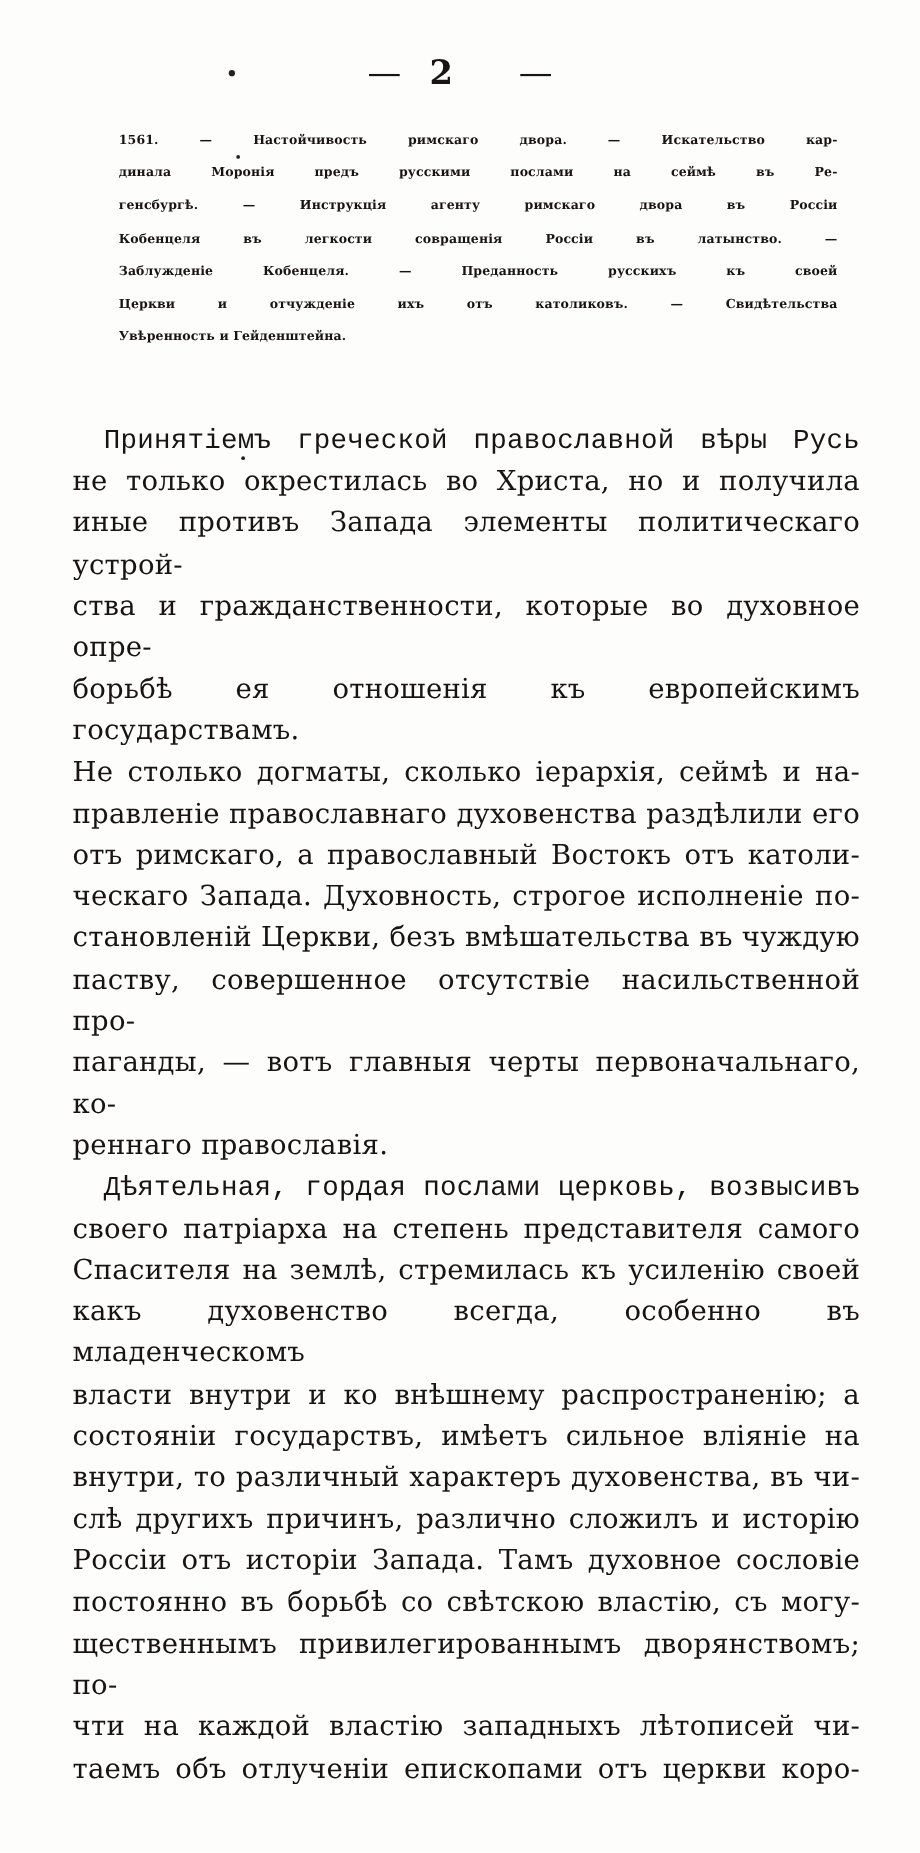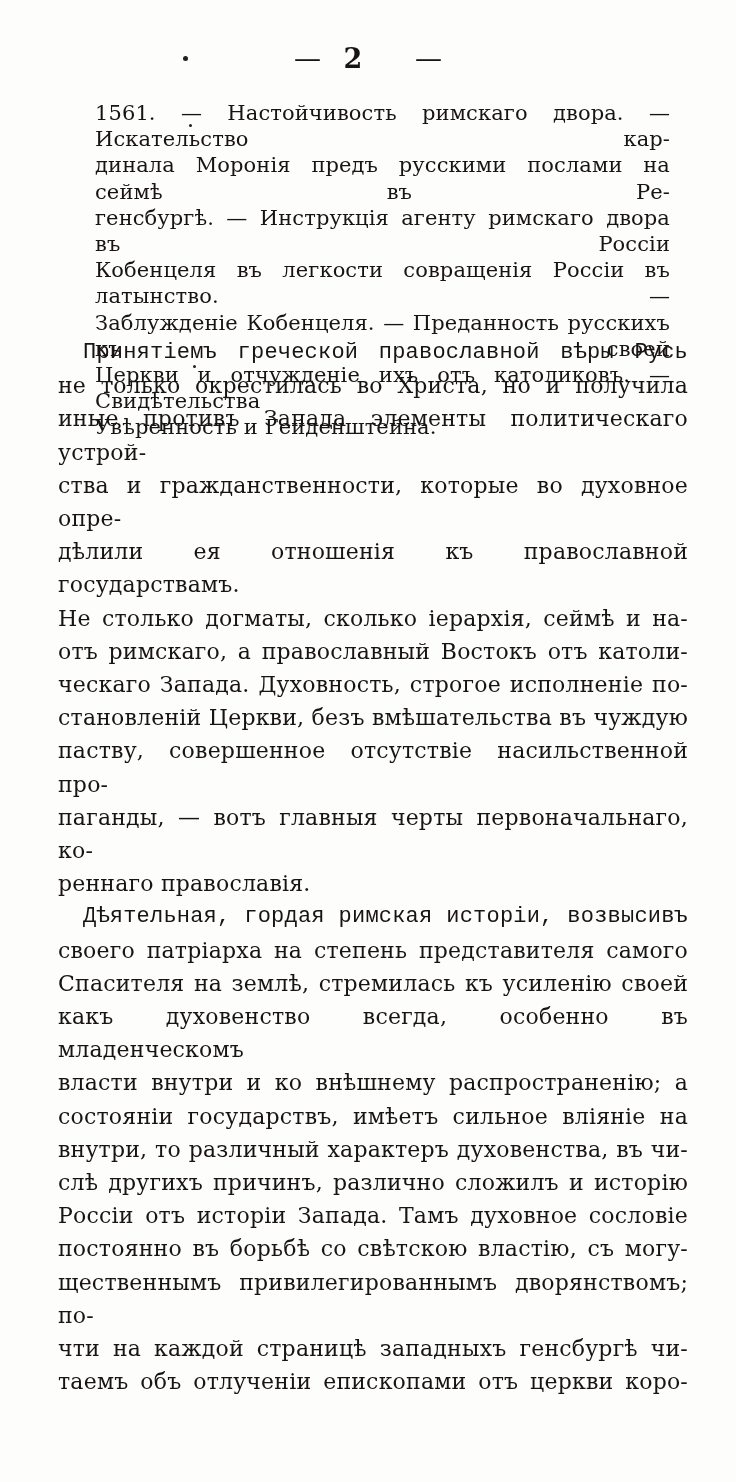--- a/index.html
+++ b/index.html
@@ -32,22 +32,22 @@
     font-weight: bold;
     margin-left: 14px;
     margin-right: 44px;
   }
   
   .summary {
     position: absolute;
     left: 95px;
     top: 100px;
     width: 575px;
-    font-weight: normal;
-    font-size: 21px;
+    font-weight: bold;
+    font-size: 10px;
     line-height: 26.2px;
     letter-spacing: 0.1px;
   }
   
   .bodytext {
     position: absolute;
     left: 58px;
     top: 336px;
     width: 630px;
     font-size: 22px;
@@ -95,39 +95,40 @@
       <div class="line">Церкви и отчужденіе ихъ отъ католиковъ. — Свидѣтельства</div>
       <div class="line lastline">Увѣренность и Гейденштейна.</div>
     </div>
 
   <div class="bodytext">
     <div>
         <div class="line firstline">Принятіемъ греческой православной вѣры Русь</div>
         <div class="line">не только окрестилась во Христа, но и получила</div>
         <div class="line">иные противъ Запада элементы политическаго устрой-</div>
         <div class="line">ства и гражданственности, которые во духовное опре-</div>
-        <div class="line">дѣлили ея отношенія къ православной государствамъ.</div>
+        <div class="line">борьбѣ ея отношенія къ европейскимъ государствамъ.</div>
         <div class="line">Не столько догматы, сколько іерархія, сеймѣ и на-</div>
+        <div class="line">правленіе православнаго духовенства раздѣлили его</div>
         <div class="line">отъ римскаго, а православный Востокъ отъ католи-</div>
         <div class="line">ческаго Запада. Духовность, строгое исполненіе по-</div>
         <div class="line">становленій Церкви, безъ вмѣшательства въ чуждую</div>
         <div class="line">паству, совершенное отсутствіе насильственной про-</div>
         <div class="line">паганды, — вотъ главныя черты первоначальнаго, ко-</div>
         <div class="line lastline">реннаго православія.</div>
       </div>
     <div>
-        <div class="line firstline">Дѣятельная, гордая римская исторіи, возвысивъ</div>
+        <div class="line firstline">Дѣятельная, гордая послами церковь, возвысивъ</div>
         <div class="line">своего патріарха на степень представителя самого</div>
         <div class="line">Спасителя на землѣ, стремилась къ усиленію своей</div>
         <div class="line">какъ духовенство всегда, особенно въ младенческомъ</div>
         <div class="line">власти внутри и ко внѣшнему распространенію; а</div>
         <div class="line">состояніи государствъ, имѣетъ сильное вліяніе на</div>
         <div class="line">внутри, то различный характеръ духовенства, въ чи-</div>
         <div class="line">слѣ другихъ причинъ, различно сложилъ и исторію</div>
         <div class="line">Россіи отъ исторіи Запада. Тамъ духовное сословіе</div>
         <div class="line">постоянно въ борьбѣ со свѣтскою властію, съ могу-</div>
         <div class="line">щественнымъ привилегированнымъ дворянствомъ; по-</div>
-        <div class="line">чти на каждой страницѣ западныхъ генсбургѣ чи-</div>
+        <div class="line">чти на каждой властію западныхъ лѣтописей чи-</div>
         <div class="line">таемъ объ отлученіи епископами отъ церкви коро-</div>
       </div>
   </div>
 
 </div>
 
 </body></html>

